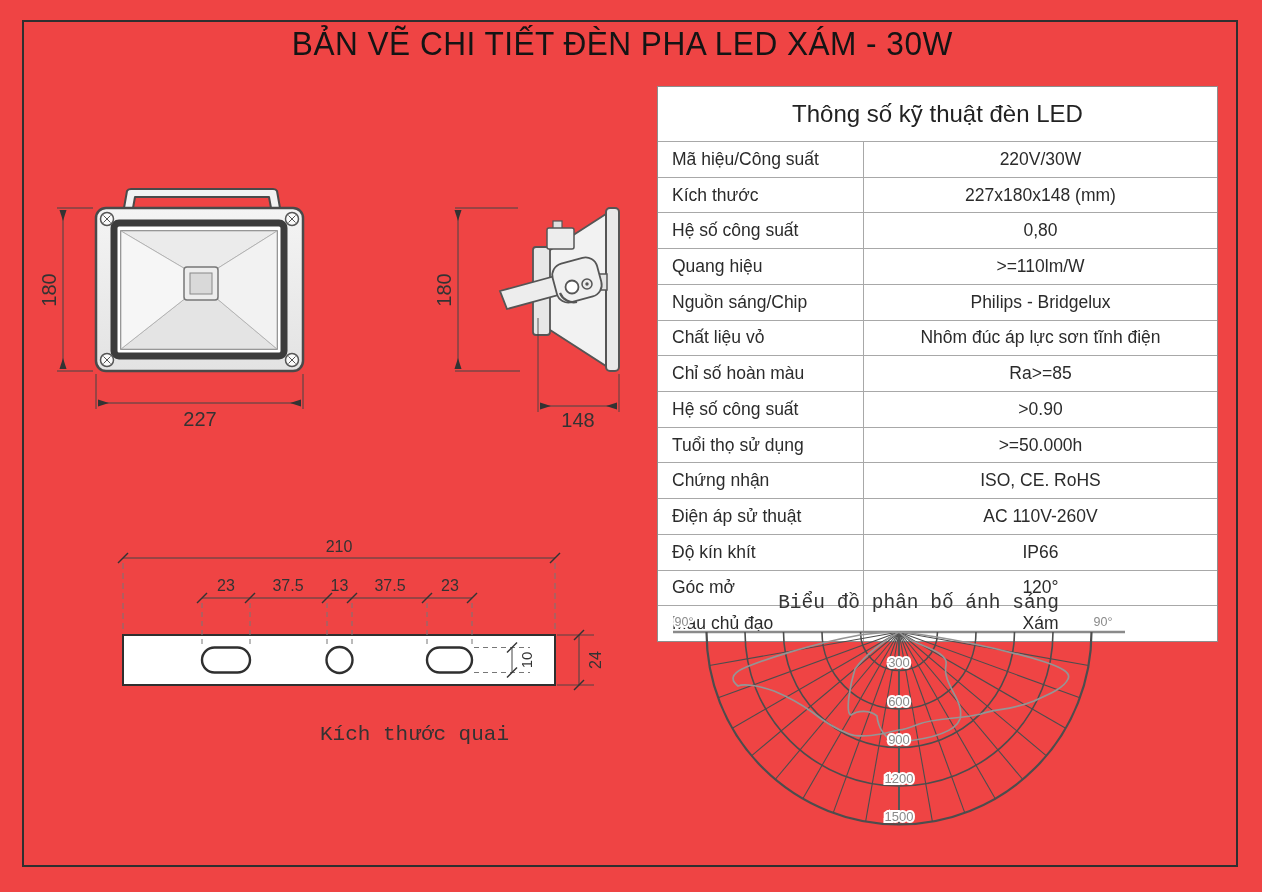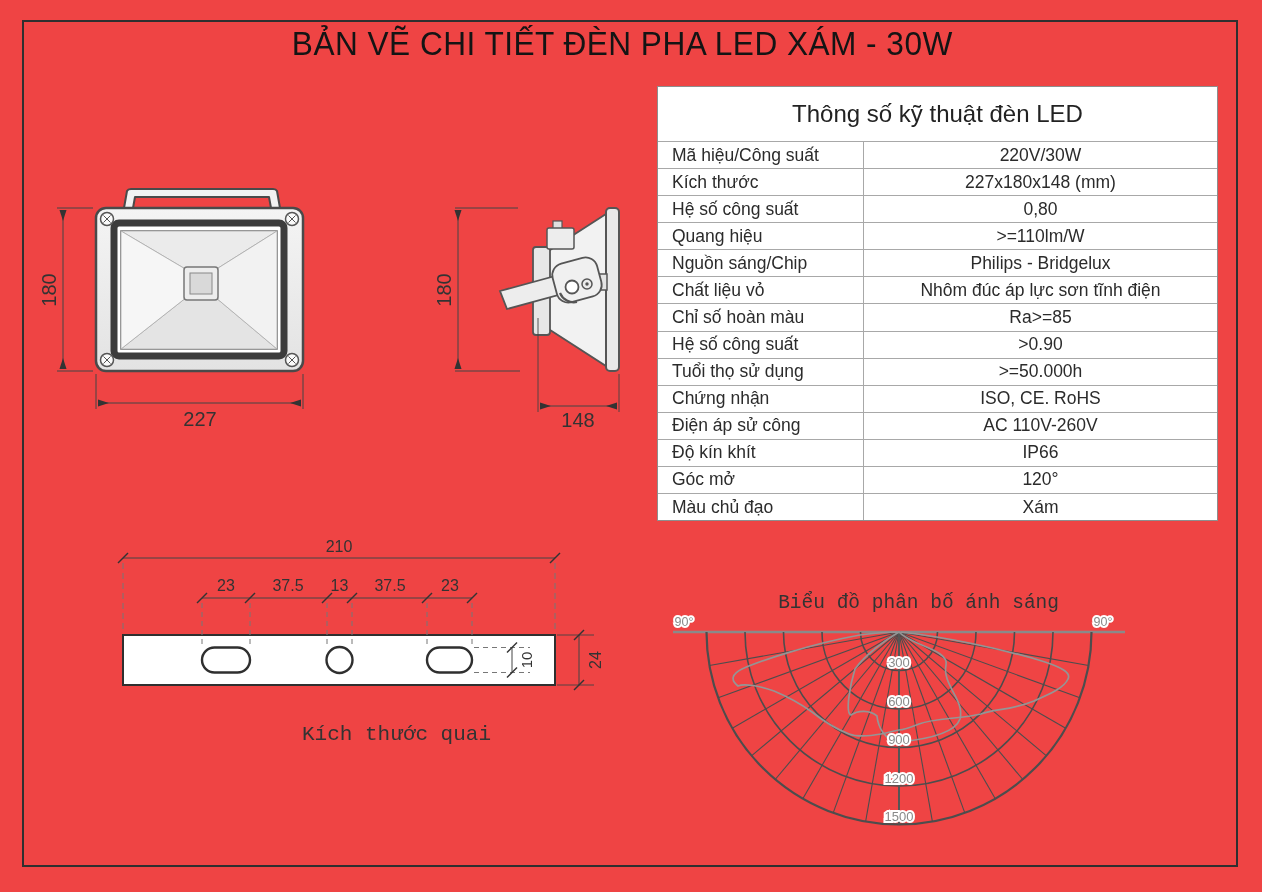--- a/index.html
+++ b/index.html
@@ -2,30 +2,30 @@
 <html><head>
 <meta charset="utf-8">
 <style>
   html,body{margin:0;padding:0;background:#fff;}
   body{font-family:"Liberation Sans","DejaVu Sans",sans-serif;color:#2e2e2e;}
   .sheet{position:relative;width:1262px;height:892px;background:#ef4444;overflow:hidden;}
   .page-border{position:absolute;left:22px;top:20px;width:1216px;height:847px;border:2px solid #2f2f2f;box-sizing:border-box;}
   .main-title{position:absolute;left:0;top:24px;width:1244px;text-align:center;font-size:34px;font-weight:400;color:#141414;}
   .main-title span{display:inline-block;transform:scaleX(0.93);transform-origin:center;letter-spacing:0.5px;}
   
-  .spec-table{position:absolute;left:657px;top:86px;width:561px;height:435px;border:1.5px solid #8e8e8e;box-sizing:border-box;display:flex;flex-direction:column;background:#fff;}
+  .spec-table{position:absolute;left:657px;top:86px;width:561px;height:556px;border:1.5px solid #8e8e8e;box-sizing:border-box;display:flex;flex-direction:column;background:#fff;}
   .spec-header{height:54px;flex:0 0 54px;display:flex;align-items:center;justify-content:center;font-size:24px;color:#222;border-bottom:1px solid #a8a8a8;}
   .spec-row{flex:1 1 auto;display:flex;border-bottom:1px solid #a8a8a8;}
   .spec-row:last-child{border-bottom:none;}
   .spec-cell{display:flex;align-items:center;font-size:17.5px;color:#2b2b2b;}
   .spec-label{width:206px;flex:0 0 206px;padding-left:14px;box-sizing:border-box;border-right:1px solid #a8a8a8;}
   .spec-value{flex:1;justify-content:center;text-align:center;}
   .drawing-svg{position:absolute;}
   .caption{position:absolute;text-align:right;color:#333;font-family:Liberation Mono, monospace;}
-  .caption-bracket{left:171px;top:723px;width:320px;font-size:21px;}
+  .caption-bracket{left:189px;top:723px;width:320px;font-size:21px;}
   .caption-dist{left:739px;top:592px;width:320px;font-size:19.5px;}
   svg text{font-family:"Liberation Sans","DejaVu Sans",sans-serif;}
 </style>
 </head>
 <body>
 
 <div class="sheet">
   <div class="page-border"></div>
 
   <div class="main-title"><span>BẢN VẼ CHI TIẾT ĐÈN PHA LED XÁM - 30W</span></div>
@@ -66,21 +66,21 @@
       </div>
     <div class="spec-row">
         <div class="spec-cell spec-label">Tuổi thọ sử dụng</div>
         <div class="spec-cell spec-value">&gt;=50.000h</div>
       </div>
     <div class="spec-row">
         <div class="spec-cell spec-label">Chứng nhận</div>
         <div class="spec-cell spec-value">ISO, CE. RoHS</div>
       </div>
     <div class="spec-row">
-        <div class="spec-cell spec-label">Điện áp sử công</div>
+        <div class="spec-cell spec-label">Điện áp sử thuật</div>
         <div class="spec-cell spec-value">AC 110V-260V</div>
       </div>
     <div class="spec-row">
         <div class="spec-cell spec-label">Độ kín khít</div>
         <div class="spec-cell spec-value">IP66</div>
       </div>
     <div class="spec-row">
         <div class="spec-cell spec-label">Góc mở</div>
         <div class="spec-cell spec-value">120°</div>
       </div>

